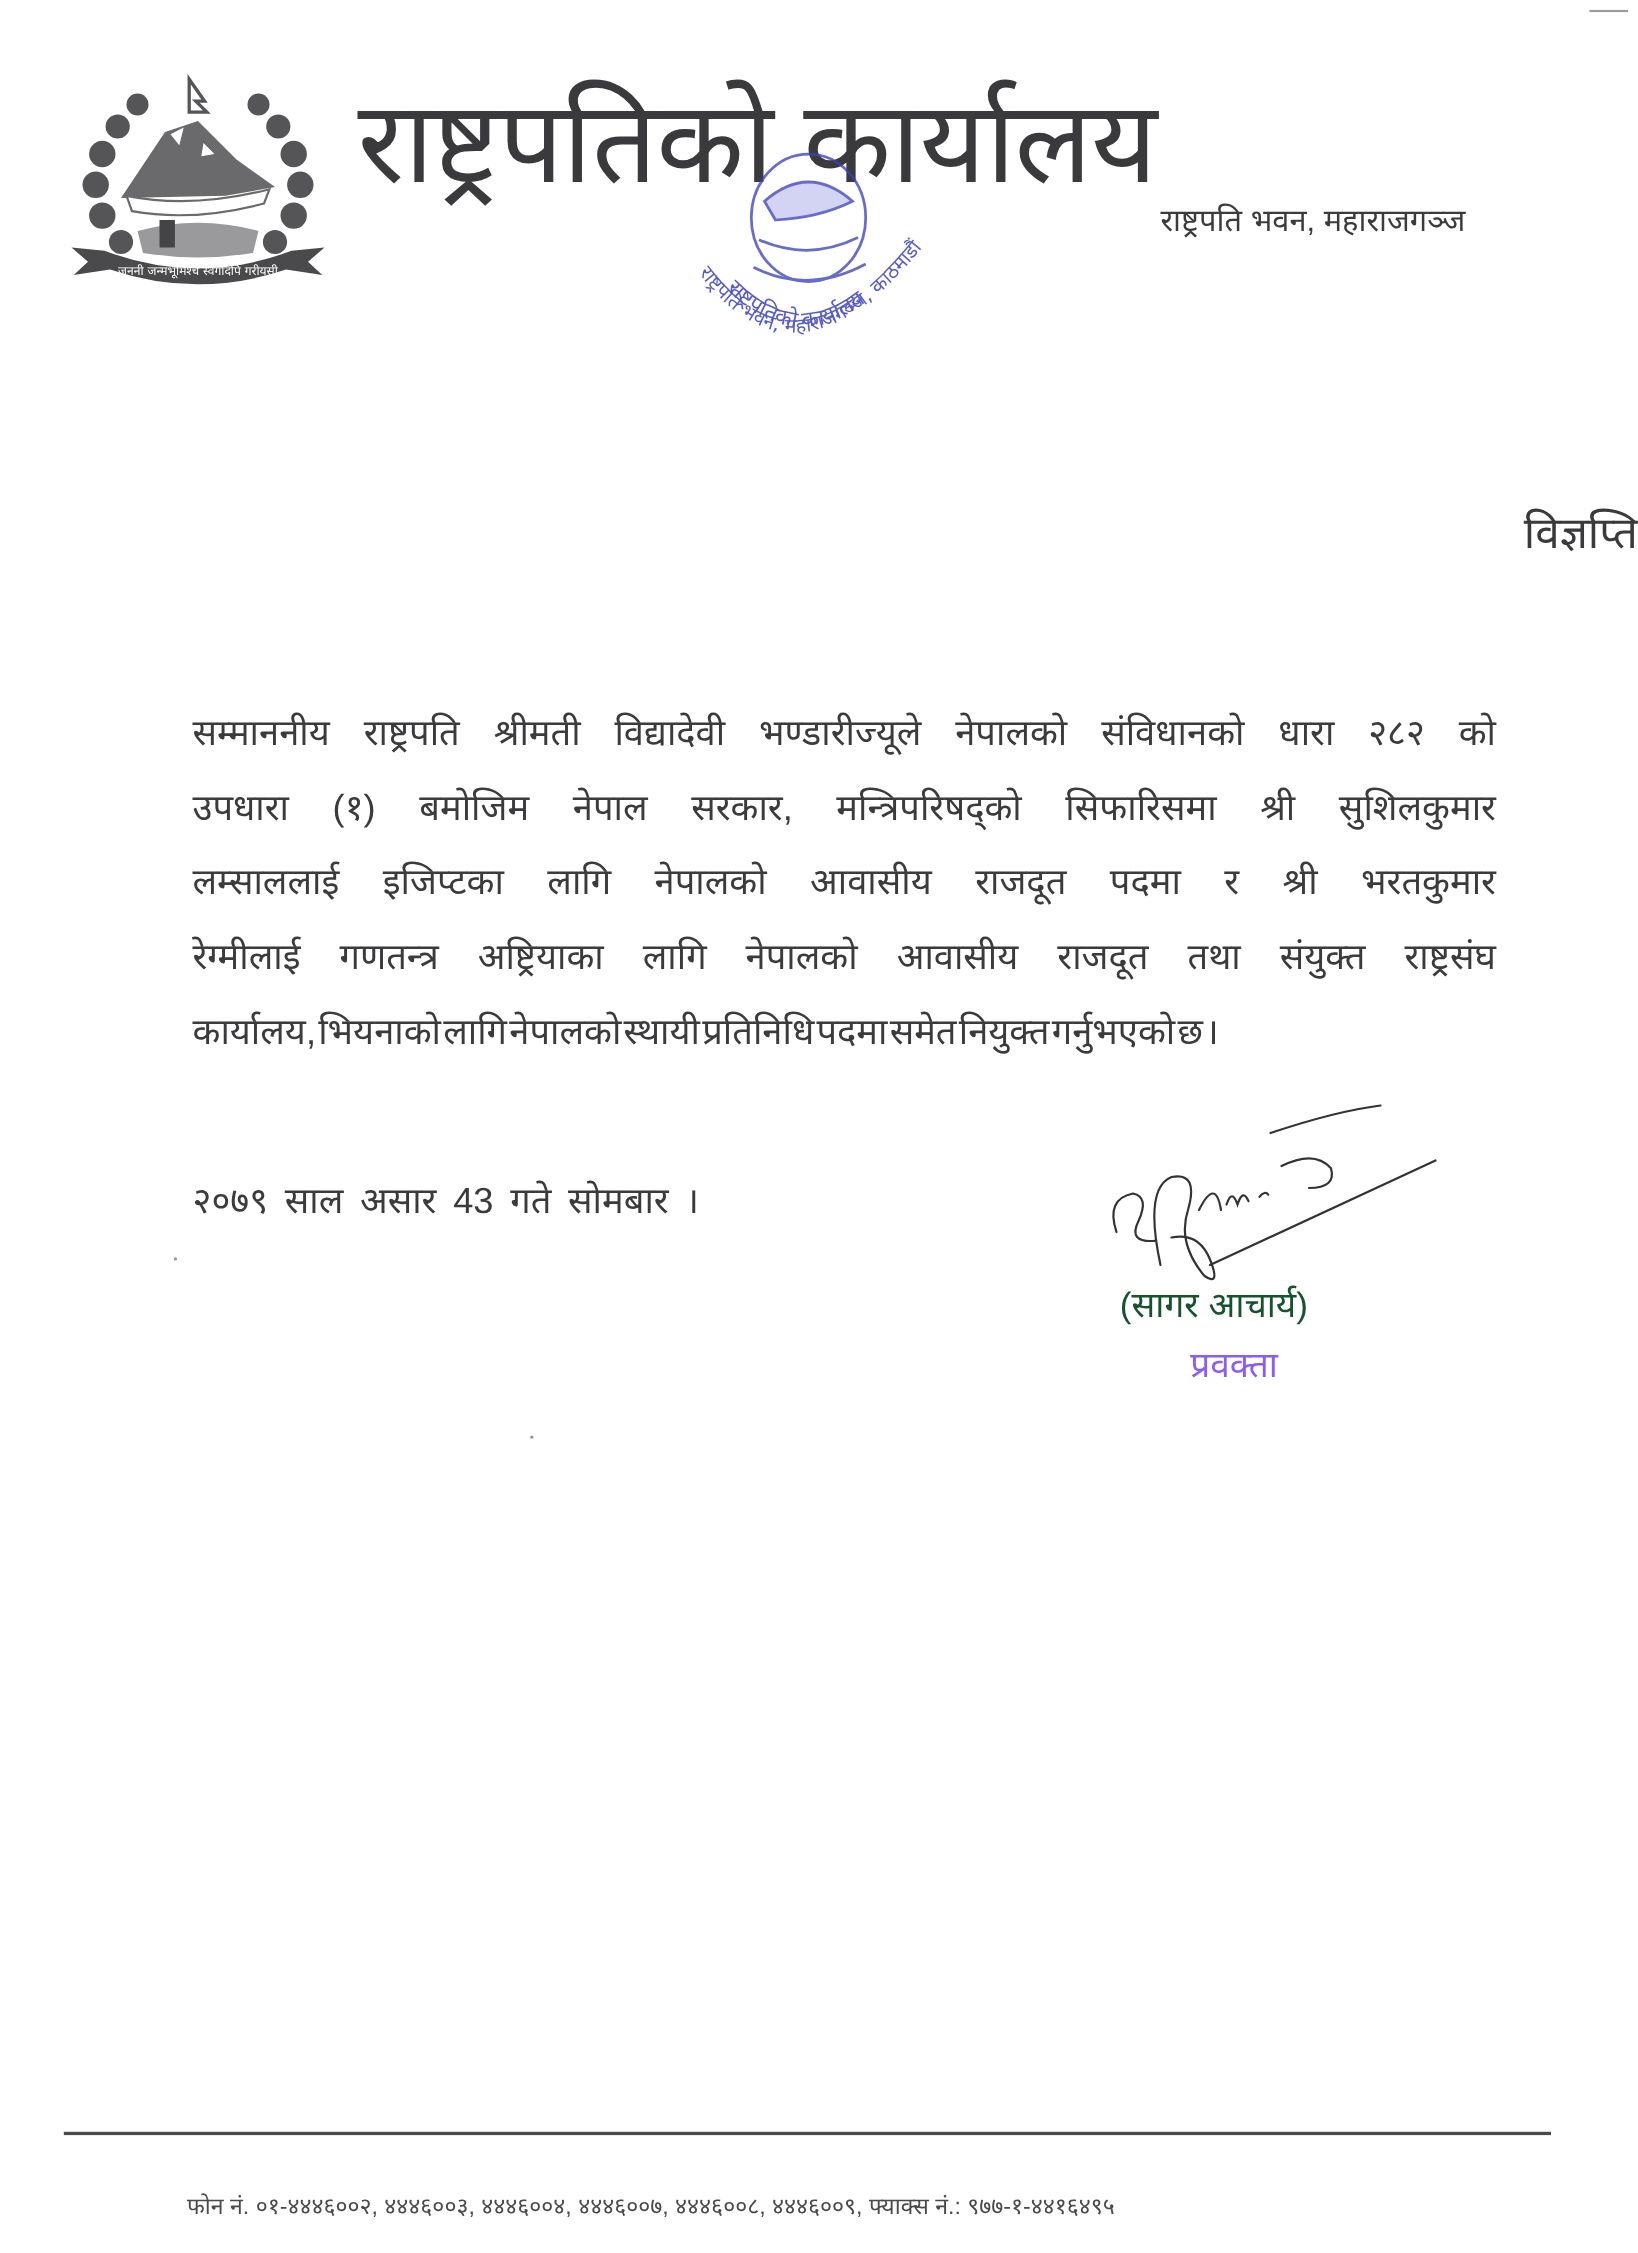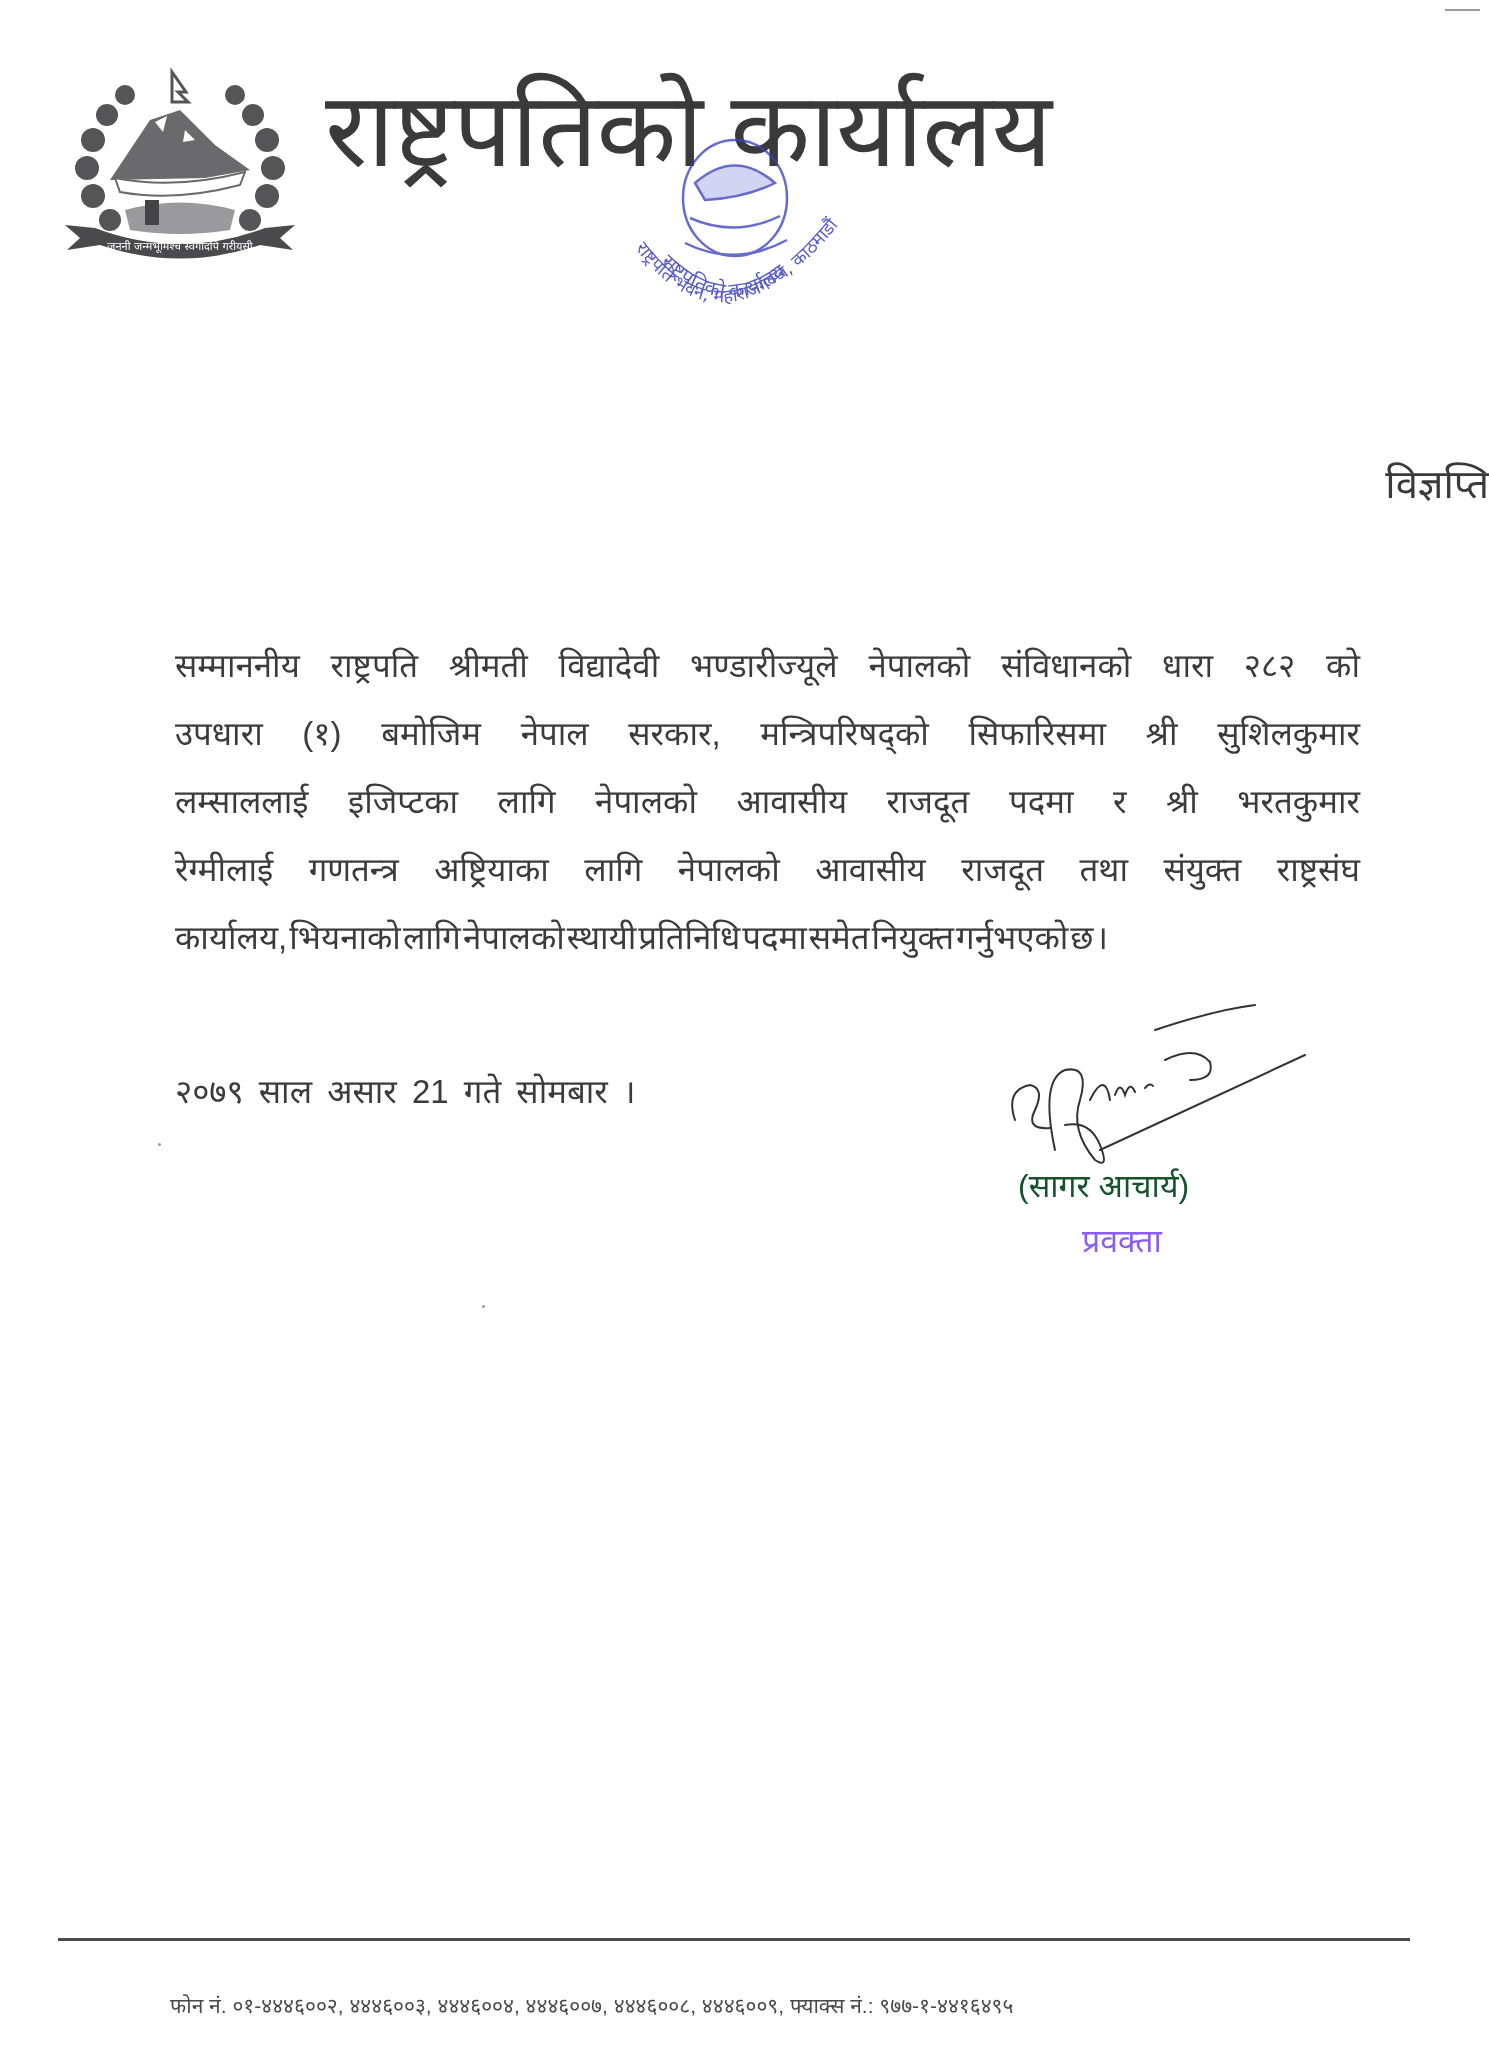--- a/index.html
+++ b/index.html
@@ -105,20 +105,21 @@
     <text font-size="20" fill="#3b3fbf" font-family="DejaVu Sans, sans-serif">
       <textPath href="#sealArc1">राष्ट्रपतिको कार्यालय</textPath>
     </text>
     <text font-size="18" fill="#3b3fbf" font-family="DejaVu Sans, sans-serif">
       <textPath href="#sealArc2">राष्ट्रपति भवन, महाराजगञ्ज, काठमाडौं</textPath>
     </text>
   </svg>
 </div>
 
 <div class="abs address">
+  <div>राष्ट्रपति भवन, महाराजगञ्ज</div>
 </div>
 
 <div class="abs notice-title">विज्ञप्ति</div>
 
 <div class="abs body-text">
   <div class="body-line">
       <span>सम्माननीय</span>
       <span>राष्ट्रपति</span>
       <span>श्रीमती</span>
       <span>विद्यादेवी</span>
@@ -173,21 +174,21 @@
       <span>प्रतिनिधि</span>
       <span>पदमा</span>
       <span>समेत</span>
       <span>नियुक्त</span>
       <span>गर्नुभएको</span>
       <span>छ</span>
       <span>।</span>
     </div>
 </div>
 
-<div class="abs date-line">२०७९ साल असार 21 गते सोमबार ।</div>
+<div class="abs date-line">२०७९ साल असार 43 गते सोमबार ।</div>
 
 <div class="abs signature">
   <svg width="320" height="180" viewBox="0 0 320 180">
     <g fill="none" stroke="#333336" stroke-width="2" stroke-linecap="round">
       <path d="M20 120 Q10 90 35 85 Q50 88 40 110 Q30 130 55 128"></path>
       <path d="M60 150 Q45 80 70 70 Q95 65 85 100 Q75 130 100 160 Q115 170 105 145 Q95 120 70 125"></path>
       <path d="M95 100 Q110 70 115 100 M120 95 Q125 80 130 95 Q135 80 140 92"></path>
       <path d="M150 88 Q155 82 158 86"></path>
       <path d="M170 60 Q200 45 215 62 Q220 80 195 80"></path>
       <path d="M160 30 Q220 10 260 5"></path>

